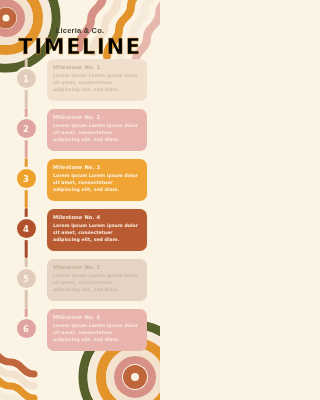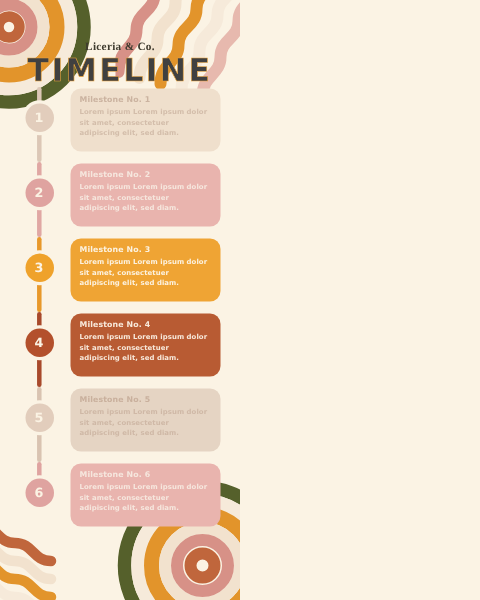--- a/index.html
+++ b/index.html
@@ -29,26 +29,26 @@
     top: 26px; left: 0; right: 0;
     text-align: center;
     z-index: 5;
   }
   #brand {
     font-size: 7.5px;
     font-weight: bold;
     color: #3E3A2E;
     letter-spacing: .2px;
     margin: 0 0 2px 0;
-    font-family: Liberation Serif, serif;
+    font-family: Liberation Sans, sans-serif;
   }
   #title {
     font-size: 21px;
     font-weight: bold;
-    color: #404040;
+    color: #000000;
     letter-spacing: 1.6px;
     line-height: 1;
     margin: 0;
     -webkit-text-stroke: 0.4px #E8A33D;
   }
 
   
   #timeline {
     position: absolute;
     top: 58px; left: 0;

